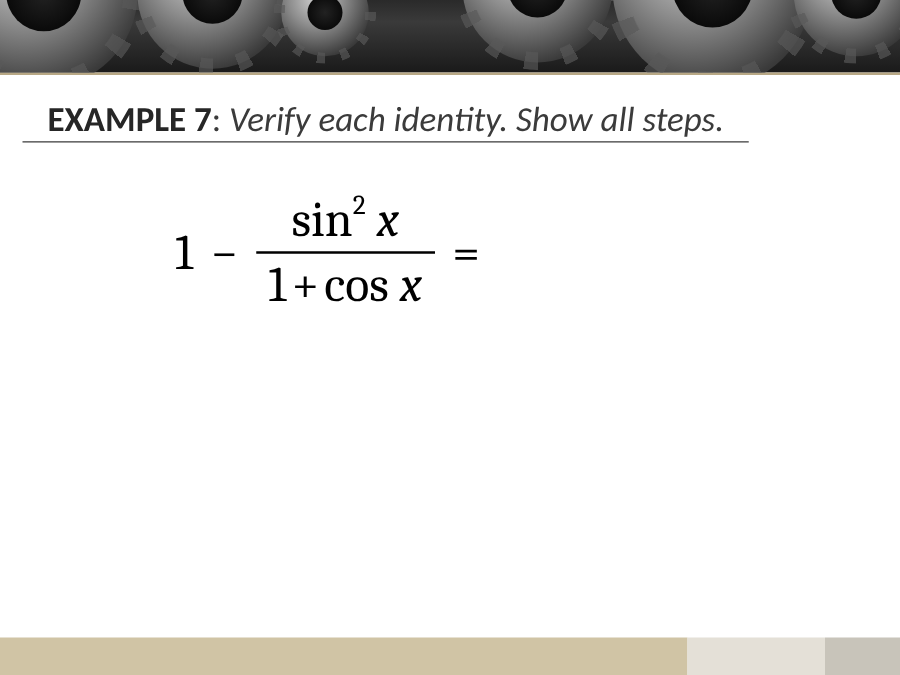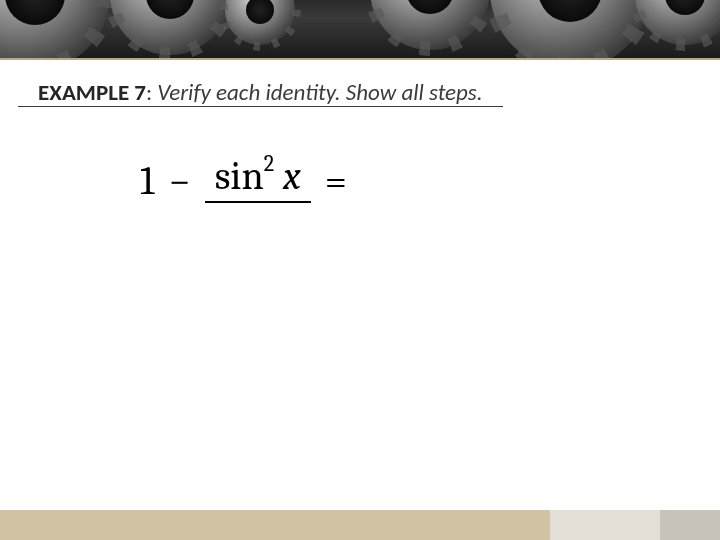--- a/index.html
+++ b/index.html
@@ -55,21 +55,21 @@
   }
   .gear1 { width: 150px; height: 150px; left: -40px; top: -80px; }
   .gear2 { width: 120px; height: 120px; left: 110px; top: -65px; }
   .gear3 { width: 70px; height: 70px; left: 225px; top: -25px; }
   .gear4 { width: 120px; height: 120px; left: 370px; top: -70px; }
   .gear5 { width: 160px; height: 160px; left: 490px; top: -90px; }
   .gear6 { width: 100px; height: 100px; left: 635px; top: -55px; }
 
   .heading-row {
     padding: 18px 20px 0 20px;
-    font-size: 23px;
+    font-size: 28px;
     color: #3b3b3b;
     border-bottom: 1.5px solid #3b3b3b;
     display: inline-block;
     margin-left: 18px;
     margin-right: 40px;
   }
   .heading-label {
     font-weight: 700;
     color: #262626;
   }
@@ -163,20 +163,23 @@
 
 <div class="equation">
   <div class="eq-row">
     <span>1</span>
     <span class="minus">−</span>
     <span class="frac">
       <span class="num">
         <span>sin</span><span class="sup">2</span>&nbsp;<span class="var">x</span>
       </span>
       <span class="bar"></span>
+      <span class="den">
+        <span>1</span><span class="op">+</span><span>cos</span>&nbsp;<span class="var">x</span>
+      </span>
     </span>
     <span class="equals">=</span>
   </div>
 </div>
 
 <div class="footer">
   <div class="seg1"></div>
   <div class="seg2"></div>
   <div class="seg3"></div>
 </div>

